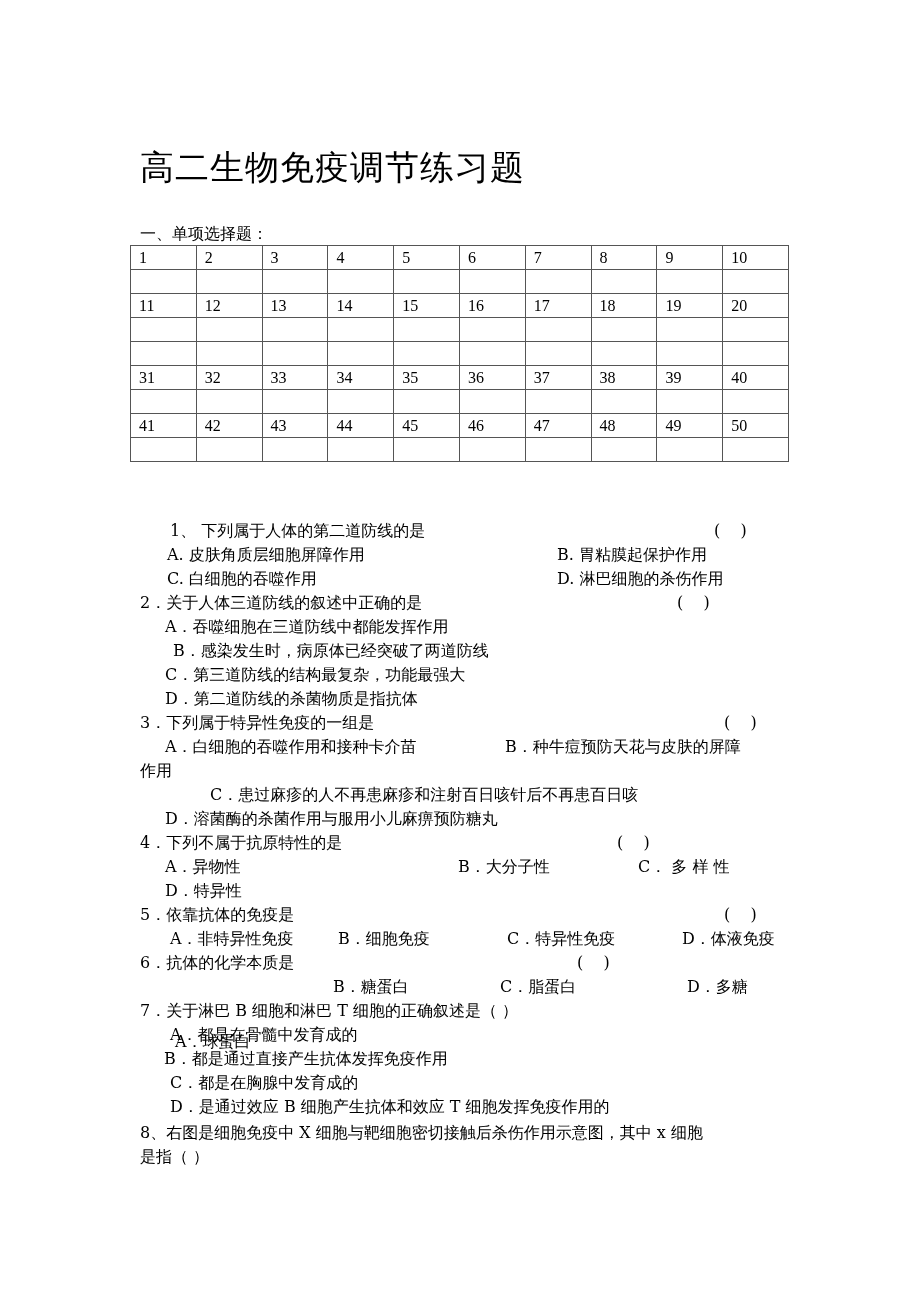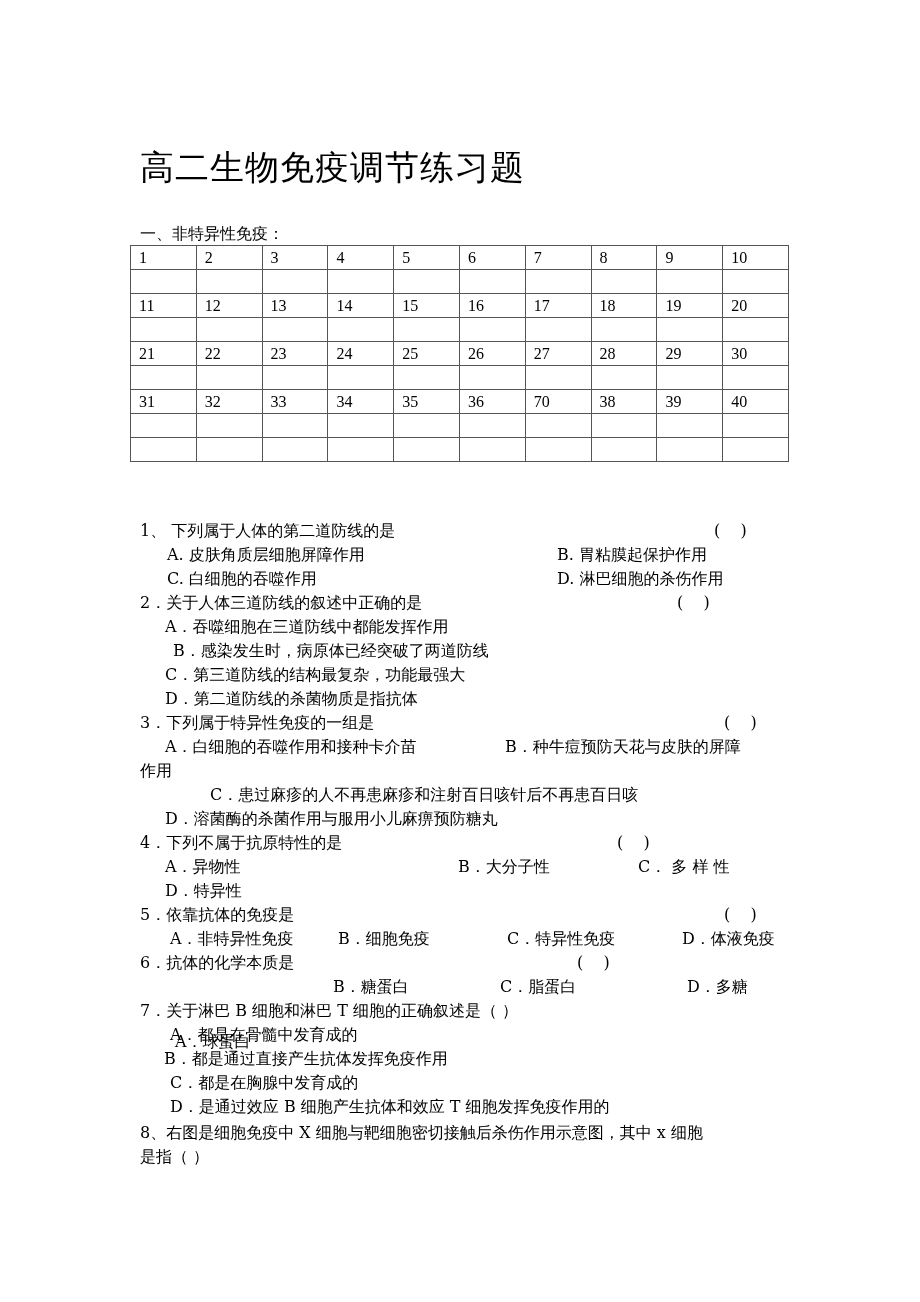--- a/index.html
+++ b/index.html
@@ -13,21 +13,21 @@
   table.answer-grid td { border: 1px solid #555; height: 23px; padding: 0 0 0 8px; font-size: 16px;
                          font-family: "Liberation Serif", serif; vertical-align: middle; }
   .q { position: absolute; left: 140px; font-size: 16px; line-height: 24px; white-space: nowrap; }
   .opt { position: absolute; font-size: 16px; line-height: 24px; white-space: nowrap; }
   .paren { position: absolute; font-size: 16px; line-height: 24px; white-space: pre; }
 </style>
 </head>
 <body>
 
 <h1 class="title">高二生物免疫调节练习题</h1>
-<div class="section-title">一、非特异性免疫：</div>
+<div class="section-title">一、单项选择题：</div>
 
 <table class="answer-grid">
   <tbody id="grid-body">
       <tr>
         <td>1</td>
         <td>2</td>
         <td>3</td>
         <td>4</td>
         <td>5</td>
         <td>6</td>
@@ -66,83 +66,83 @@
         <td></td>
         <td></td>
         <td></td>
         <td></td>
         <td></td>
         <td></td>
         <td></td>
         <td></td>
       </tr>
       <tr>
-        <td>21</td>
-        <td>22</td>
-        <td>23</td>
-        <td>24</td>
-        <td>25</td>
-        <td>26</td>
-        <td>27</td>
-        <td>28</td>
-        <td>29</td>
-        <td>30</td>
-      </tr>
-      <tr>
         <td></td>
         <td></td>
         <td></td>
         <td></td>
         <td></td>
         <td></td>
         <td></td>
         <td></td>
         <td></td>
         <td></td>
       </tr>
       <tr>
         <td>31</td>
         <td>32</td>
         <td>33</td>
         <td>34</td>
         <td>35</td>
         <td>36</td>
-        <td>70</td>
+        <td>37</td>
         <td>38</td>
         <td>39</td>
         <td>40</td>
       </tr>
       <tr>
         <td></td>
         <td></td>
         <td></td>
         <td></td>
         <td></td>
         <td></td>
         <td></td>
         <td></td>
         <td></td>
         <td></td>
       </tr>
       <tr>
+        <td>41</td>
+        <td>42</td>
+        <td>43</td>
+        <td>44</td>
+        <td>45</td>
+        <td>46</td>
+        <td>47</td>
+        <td>48</td>
+        <td>49</td>
+        <td>50</td>
+      </tr>
+      <tr>
         <td></td>
         <td></td>
         <td></td>
         <td></td>
         <td></td>
         <td></td>
         <td></td>
         <td></td>
         <td></td>
         <td></td>
       </tr>
     </tbody>
 </table>
 
-<div class="q" style="top:519px;">1、  下列属于人体的第二道防线的是</div>
+<div class="q" style="top:519px;margin-left:30px;">1、  下列属于人体的第二道防线的是</div>
 <div class="paren" style="left:714px; top:519px;">(    )</div>
 <div class="opt" style="left:167px; top:543px;">A.  皮肤角质层细胞屏障作用</div>
 <div class="opt" style="left:557px; top:543px;">B.  胃粘膜起保护作用</div>
 <div class="opt" style="left:167px; top:567px;">C.  白细胞的吞噬作用</div>
 <div class="opt" style="left:557px; top:567px;">D.  淋巴细胞的杀伤作用</div>
 
 <div class="q" style="top:591px;">2．关于人体三道防线的叙述中正确的是</div>
 <div class="paren" style="left:677px; top:591px;">(    )</div>
 <div class="opt" style="left:165px; top:615px;">A．吞噬细胞在三道防线中都能发挥作用</div>
 <div class="opt" style="left:173px; top:639px;">B．感染发生时，病原体已经突破了两道防线</div>

